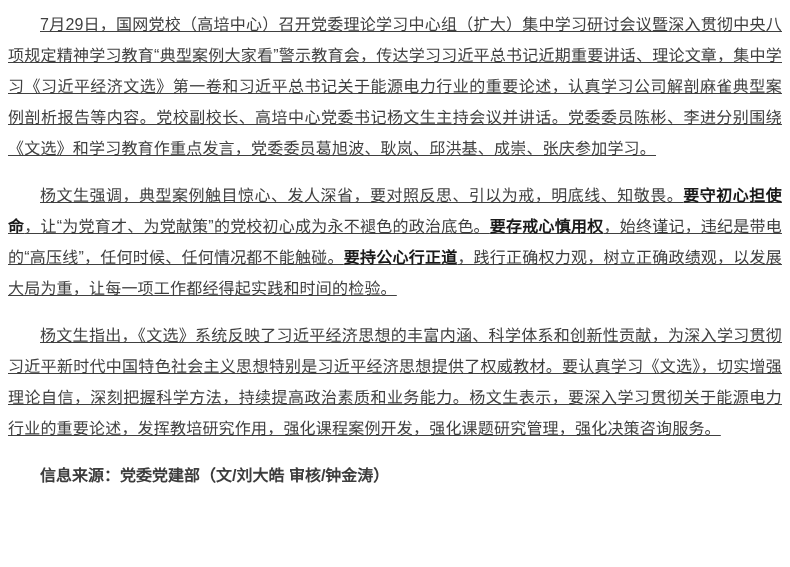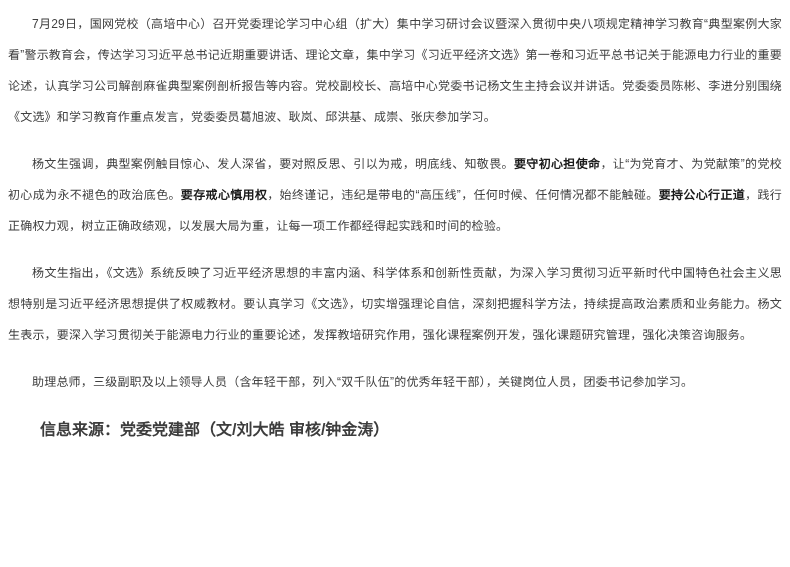--- a/index.html
+++ b/index.html
@@ -15,26 +15,27 @@
   }
   .page {
     box-sizing: border-box;
     width: 790px;
     height: 567px;
     padding: 9px 8px 0 8px;
     background: #ffffff;
   }
   .para {
     margin: 0 0 16px 0;
-    font-size: 12px;
+    font-size: 16px;
     line-height: 31px;
     color: #404040;
     text-indent: 2em;
     text-align: justify;
     letter-spacing: 0.2px;
+    text-decoration: underline;
   }
   .para strong {
     font-weight: bold;
     color: #1a1a1a;
   }
   .source-line {
     margin: 14px 0 0 0;
     font-size: 16px;
     line-height: 31px;
     color: #3d3d3d;
@@ -43,16 +44,15 @@
   }
 </style>
 </head>
 <body>
 
 <div class="page">
   <div id="paragraphs-container">
       <p class="para"><span>7月29日，国网党校（高培中心）召开党委理论学习中心组（扩大）集中学习研讨会议暨深入贯彻中央八项规定精神学习教育“典型案例大家看”警示教育会，传达学习习近平总书记近期重要讲话、理论文章，集中学习《习近平经济文选》第一卷和习近平总书记关于能源电力行业的重要论述，认真学习公司解剖麻雀典型案例剖析报告等内容。党校副校长、高培中心党委书记杨文生主持会议并讲话。党委委员陈彬、李进分别围绕《文选》和学习教育作重点发言，党委委员葛旭波、耿岚、邱洪基、成崇、张庆参加学习。</span></p>
       <p class="para"><span>杨文生强调，典型案例触目惊心、发人深省，要对照反思、引以为戒，明底线、知敬畏。</span><strong>要守初心担使命</strong><span>，让“为党育才、为党献策”的党校初心成为永不褪色的政治底色。</span><strong>要存戒心慎用权</strong><span>，始终谨记，违纪是带电的“高压线”，任何时候、任何情况都不能触碰。</span><strong>要持公心行正道</strong><span>，践行正确权力观，树立正确政绩观，以发展大局为重，让每一项工作都经得起实践和时间的检验。</span></p>
       <p class="para"><span>杨文生指出，《文选》系统反映了习近平经济思想的丰富内涵、科学体系和创新性贡献，为深入学习贯彻习近平新时代中国特色社会主义思想特别是习近平经济思想提供了权威教材。要认真学习《文选》，切实增强理论自信，深刻把握科学方法，持续提高政治素质和业务能力。杨文生表示，要深入学习贯彻关于能源电力行业的重要论述，发挥教培研究作用，强化课程案例开发，强化课题研究管理，强化决策咨询服务。</span></p>
-      <p class="para"><span>助理总师，三级副职及以上领导人员（含年轻干部，列入“双千队伍”的优秀年轻干部），关键岗位人员，团委书记参加学习。</span></p>
     </div>
   <p class="source-line">信息来源：党委党建部（文/刘大皓 审核/钟金涛）</p>
 </div>
 
 </body></html>

